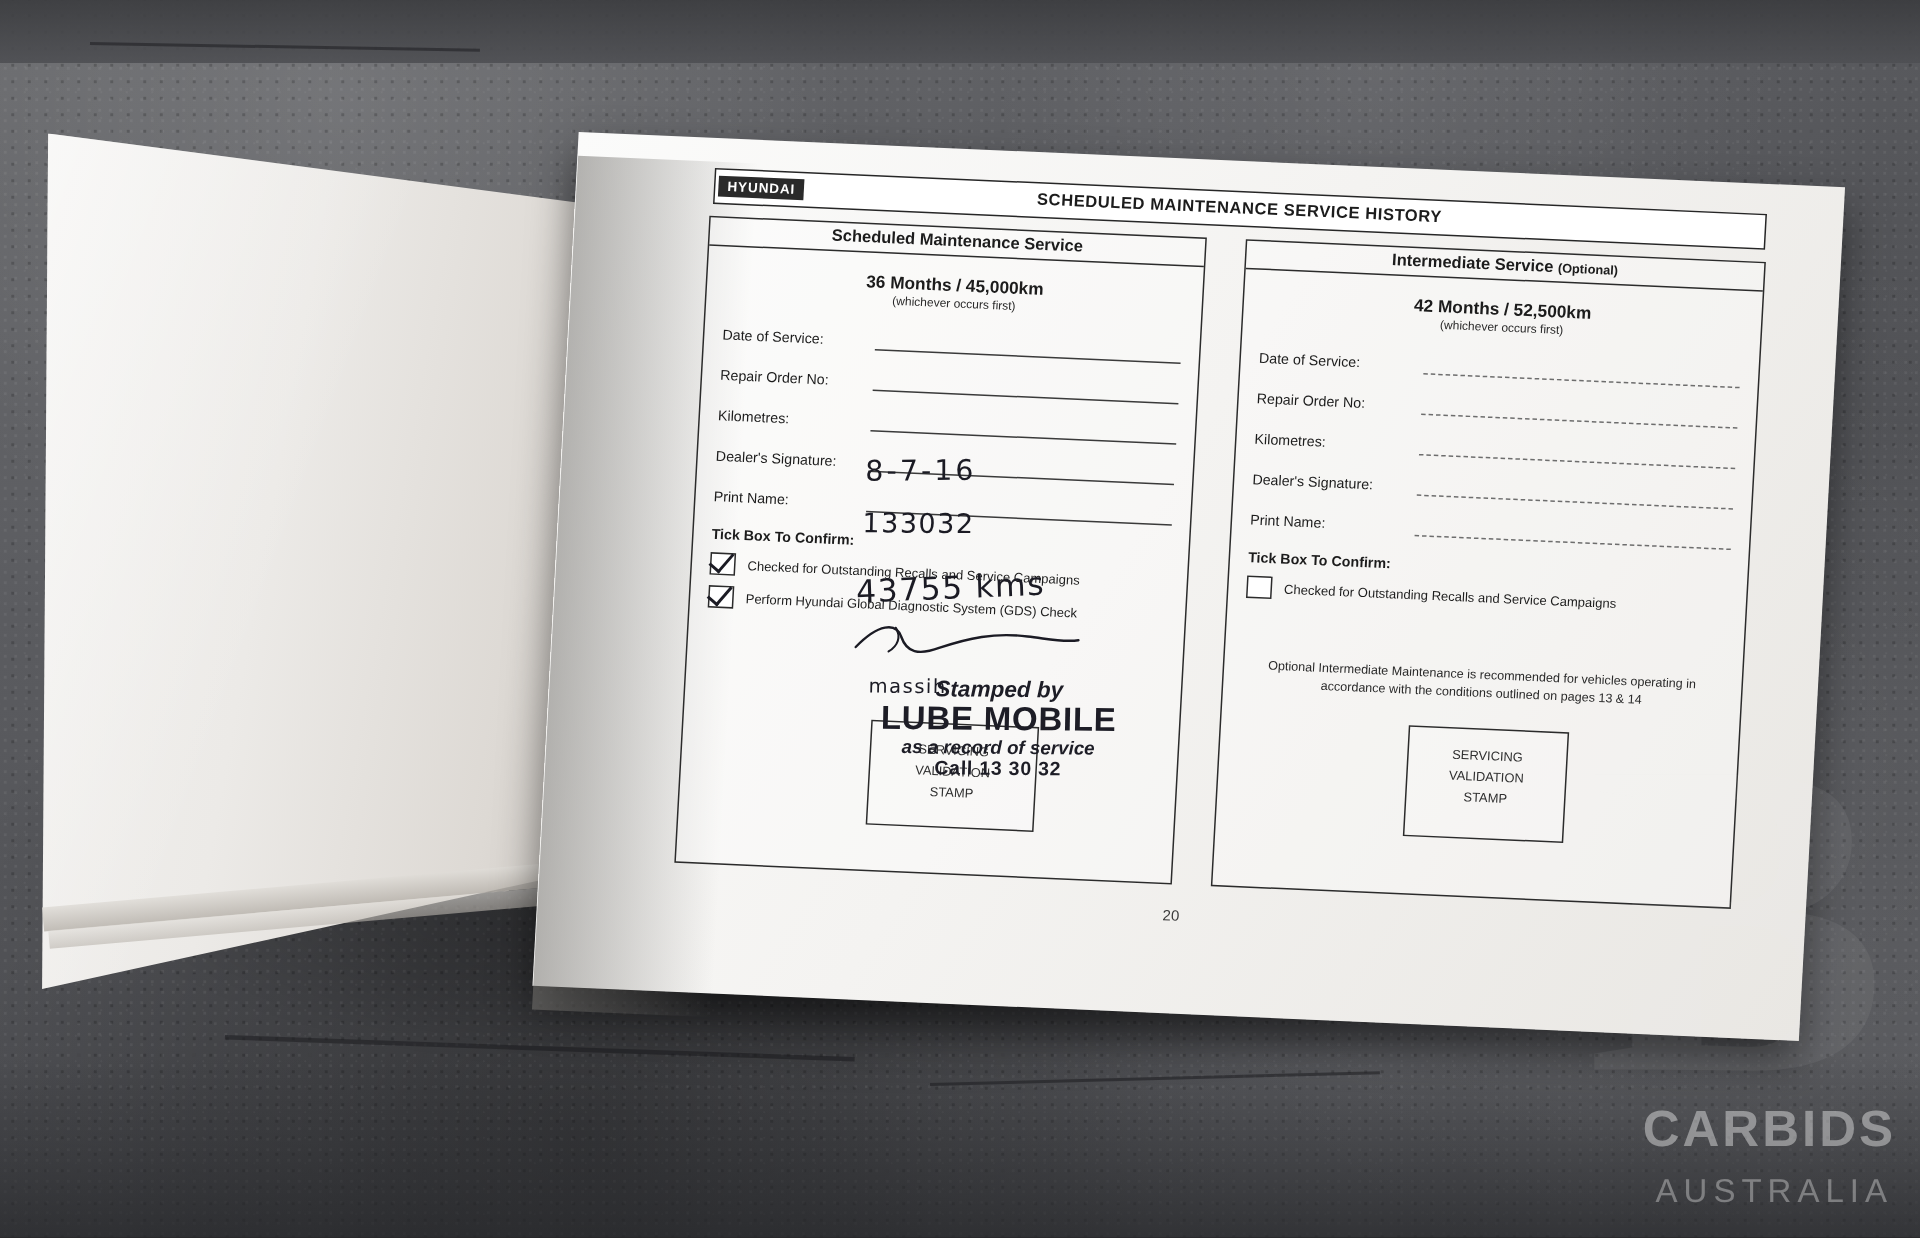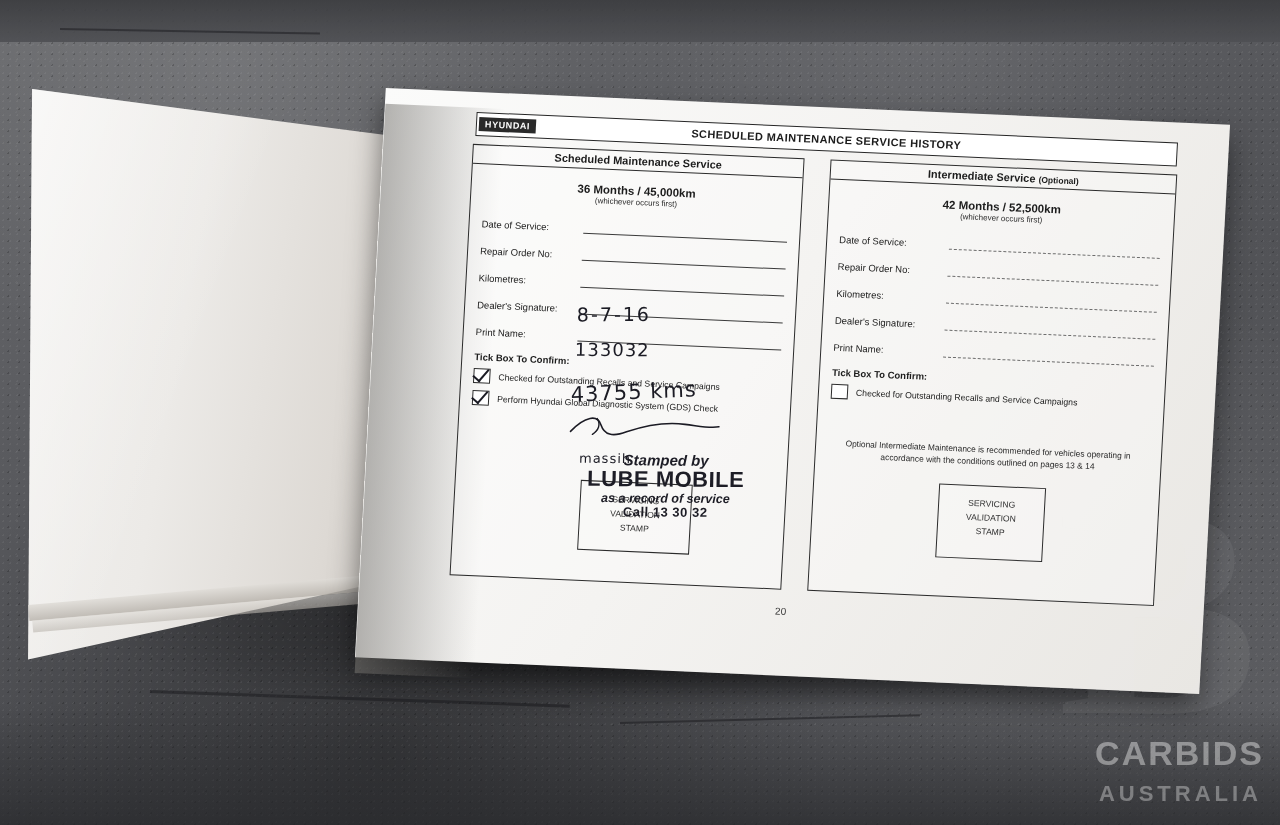--- a/index.html
+++ b/index.html
@@ -379,21 +379,20 @@
     font-weight: bold;
     margin-left: 12px;
   }
   .wm-sub {
     position: absolute;
     right: 12px;
     bottom: 14px;
     font-size: 22px;
     letter-spacing: 4px;
     color: rgba(235,235,235,.38);
-    font-weight: bold;
   }
 </style>
 </head>
 <body>
 
 <div id="scene">
 
   <div class="ground"></div>
   <div class="top-band"></div>
   <div class="bottom-band"></div>

